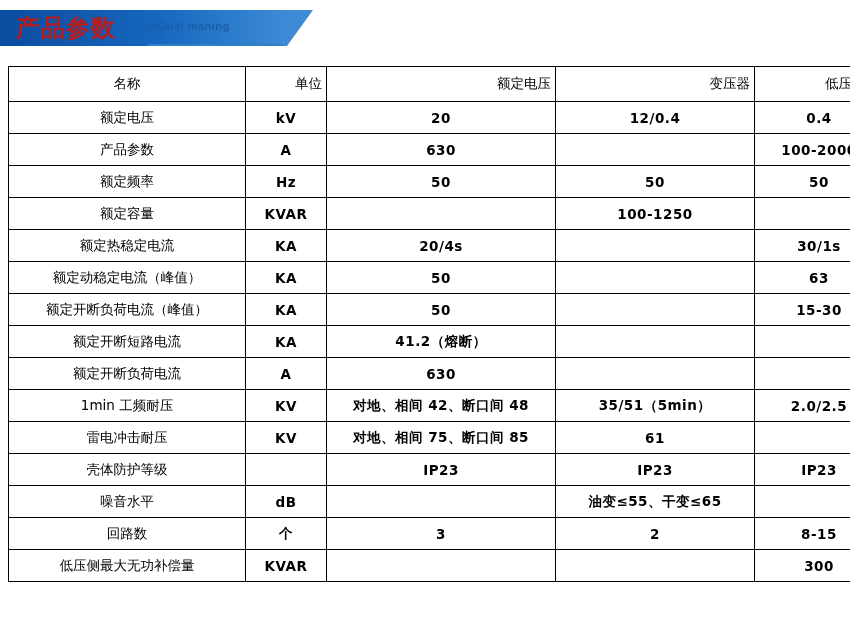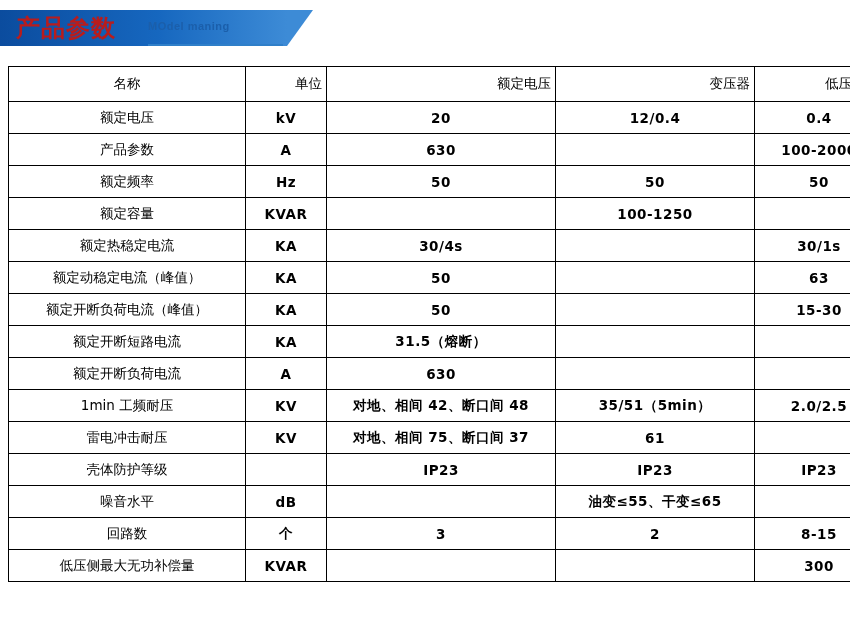--- a/index.html
+++ b/index.html
@@ -151,63 +151,63 @@
       <tr>
         <td class="c-name">额定容量</td>
         <td class="c-unit num">KVAR</td>
         <td class="c-hv num"></td>
         <td class="c-tr num">100-1250</td>
         <td class="c-lv num"></td>
       </tr>
       <tr>
         <td class="c-name">额定热稳定电流</td>
         <td class="c-unit num">KA</td>
-        <td class="c-hv num">30/4s</td>
+        <td class="c-hv num">20/4s</td>
         <td class="c-tr num"></td>
         <td class="c-lv num">30/1s</td>
       </tr>
       <tr>
         <td class="c-name">额定动稳定电流（峰值）</td>
         <td class="c-unit num">KA</td>
         <td class="c-hv num">50</td>
         <td class="c-tr num"></td>
         <td class="c-lv num">63</td>
       </tr>
       <tr>
         <td class="c-name">额定开断负荷电流（峰值）</td>
         <td class="c-unit num">KA</td>
         <td class="c-hv num">50</td>
         <td class="c-tr num"></td>
         <td class="c-lv num">15-30</td>
       </tr>
       <tr>
         <td class="c-name">额定开断短路电流</td>
         <td class="c-unit num">KA</td>
-        <td class="c-hv num">31.5（熔断）</td>
+        <td class="c-hv num">41.2（熔断）</td>
         <td class="c-tr num"></td>
         <td class="c-lv num"></td>
       </tr>
       <tr>
         <td class="c-name">额定开断负荷电流</td>
         <td class="c-unit num">A</td>
         <td class="c-hv num">630</td>
         <td class="c-tr num"></td>
         <td class="c-lv num"></td>
       </tr>
       <tr>
         <td class="c-name">1min 工频耐压</td>
         <td class="c-unit num">KV</td>
         <td class="c-hv num">对地、相间 42、断口间 48</td>
         <td class="c-tr num">35/51（5min）</td>
         <td class="c-lv num">2.0/2.5</td>
       </tr>
       <tr>
         <td class="c-name">雷电冲击耐压</td>
         <td class="c-unit num">KV</td>
-        <td class="c-hv num">对地、相间 75、断口间 37</td>
+        <td class="c-hv num">对地、相间 75、断口间 85</td>
         <td class="c-tr num">61</td>
         <td class="c-lv num"></td>
       </tr>
       <tr>
         <td class="c-name">壳体防护等级</td>
         <td class="c-unit num"></td>
         <td class="c-hv num">IP23</td>
         <td class="c-tr num">IP23</td>
         <td class="c-lv num">IP23</td>
       </tr>

